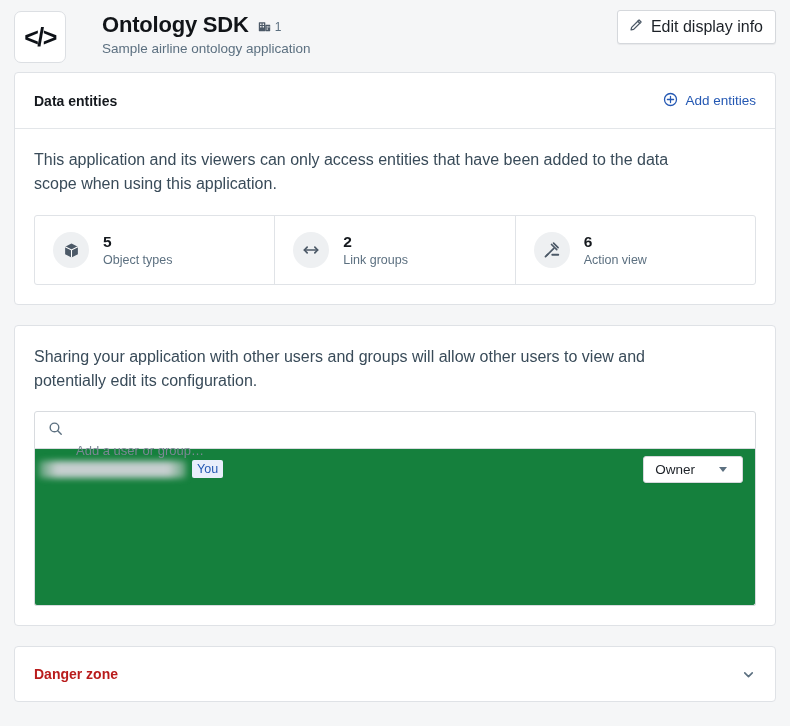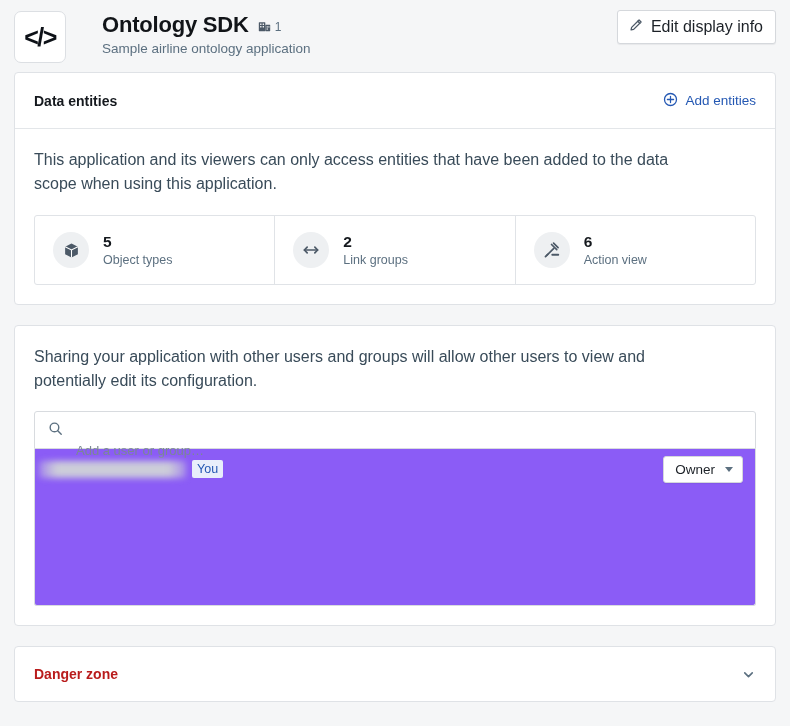--- a/index.html
+++ b/index.html
@@ -192,21 +192,21 @@
     flex: 1;
     background: transparent;
     margin-top: 40px;
   }
   .search-input::placeholder { color: #7b8794; }
   .members-box {
     border: 1px solid #d8dbdf;
     border-top: none;
     border-radius: 0 0 3px 3px;
     height: 157px;
-    background: #8b5cf6;
+    background: #15803d;
   }
   .member-row {
     display: flex;
     align-items: center;
     justify-content: space-between;
     padding: 9px 12px 9px 4px;
     height: 40px;
   }
   .member-left {
     display: flex;
@@ -223,25 +223,25 @@
   .you-badge {
     font-size: 12.5px;
     color: #2458b3;
     background: #e8eefb;
     border-radius: 2px;
     padding: 2px 5px;
   }
   .role-select {
     display: flex;
     align-items: center;
-    gap: 10px;
+    gap: 24px;
     background: #ffffff;
     border: 1px solid #d5d8dc;
     border-radius: 3px;
-    padding: 5px 9px 5px 11px;
+    padding: 5px 15px 5px 11px;
     font-size: 13.5px;
     color: #1c2127;
     cursor: pointer;
     box-shadow: 0 1px 1px rgba(16,22,26,0.06);
   }
   .caret {
     width: 0; height: 0;
     border-left: 4.5px solid transparent;
     border-right: 4.5px solid transparent;
     border-top: 5.5px solid #5c7080;

